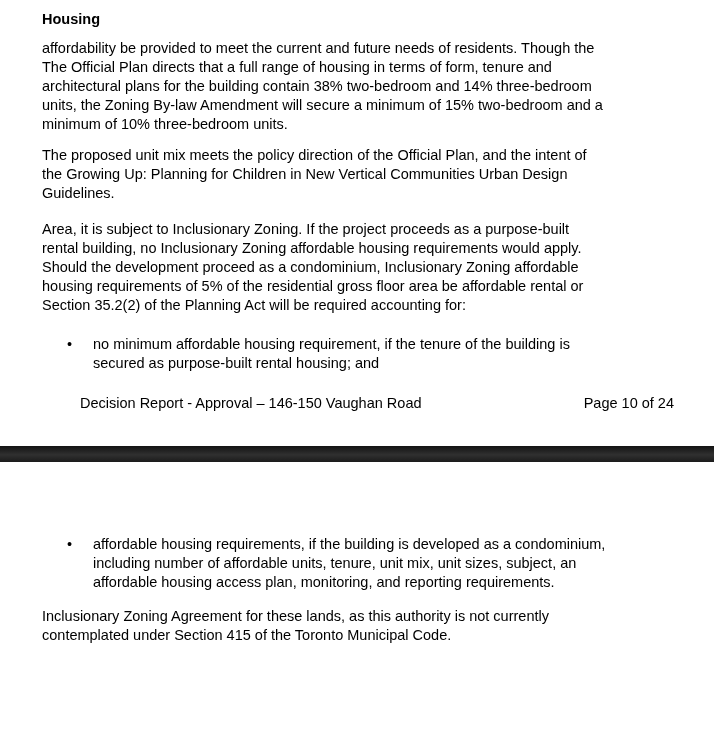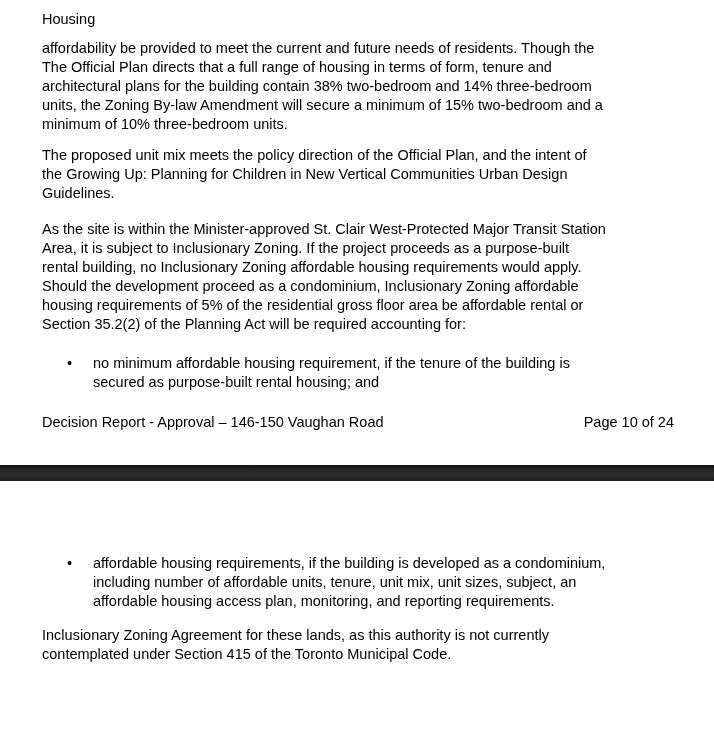--- a/index.html
+++ b/index.html
@@ -18,41 +18,42 @@
     overflow: hidden;
   }
   .pad {
     padding-left: 42px;
     padding-right: 40px;
     overflow: hidden;
   }
   .heading {
     margin-top: 10px;
     font-size: 14.5px;
-    font-weight: normal;
+    font-weight: bold;
     line-height: 19px;
   }
   .line { white-space: nowrap; }
   .p1 { margin-top: 10px; }
   .p2 { margin-top: 12px; }
   .p3 { margin-top: 17px; }
   .bullet-row { display: flex; align-items: flex-start; }
   .b1 { margin-top: 20px; }
   .b2 { margin-top: 73px; }
   .bullet-marker {
     flex: none;
     width: 26px;
     margin-left: 25px;
   }
   .bullet-content { flex: 1; min-width: 0; }
   .footer {
     margin-top: 21px;
     display: flex;
     justify-content: space-between;
     align-items: flex-start;
+    margin-left: 38px;
   }
   .separator {
     margin-top: 33px;
     width: 714px;
     height: 16px;
     background: linear-gradient(180deg, #131313 0%, #303030 55%, #1b1b1b 100%);
   }
   .plast { margin-top: 15px; }
 </style>
 </head>
@@ -72,21 +73,20 @@
       <div class="line">minimum of 10% three-bedroom units.</div>
     </div>
 
     <div class="p2">
       <div class="line">The proposed unit mix meets the policy direction of the Official Plan, and the intent of</div>
       <div class="line">the Growing Up: Planning for Children in New Vertical Communities Urban Design</div>
       <div class="line">Guidelines.</div>
     </div>
 
     <div class="p3">
-      <div class="line">As the site is within the Minister-approved St. Clair West-Protected Major Transit Station</div>
       <div class="line">Area, it is subject to Inclusionary Zoning. If the project proceeds as a purpose-built</div>
       <div class="line">rental building, no Inclusionary Zoning affordable housing requirements would apply.</div>
       <div class="line">Should the development proceed as a condominium, Inclusionary Zoning affordable</div>
       <div class="line">housing requirements of 5% of the residential gross floor area be affordable rental or</div>
       <div class="line">Section 35.2(2) of the Planning Act will be required accounting for:</div>
     </div>
 
     <div class="bullet-row b1">
       <span class="bullet-marker">•</span>
       <div class="bullet-content">

